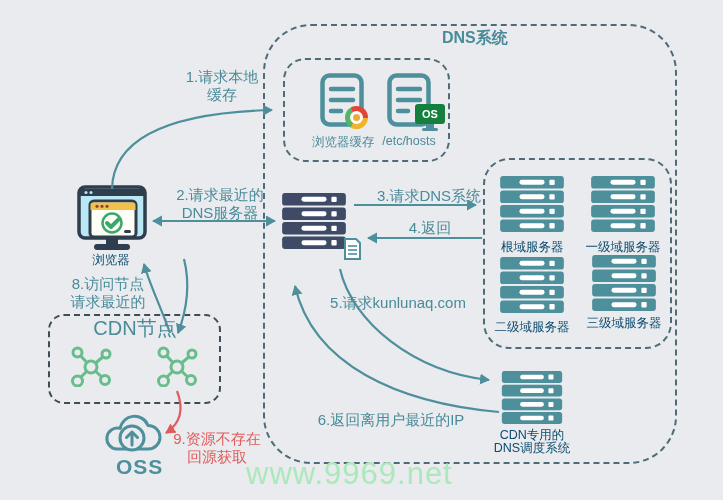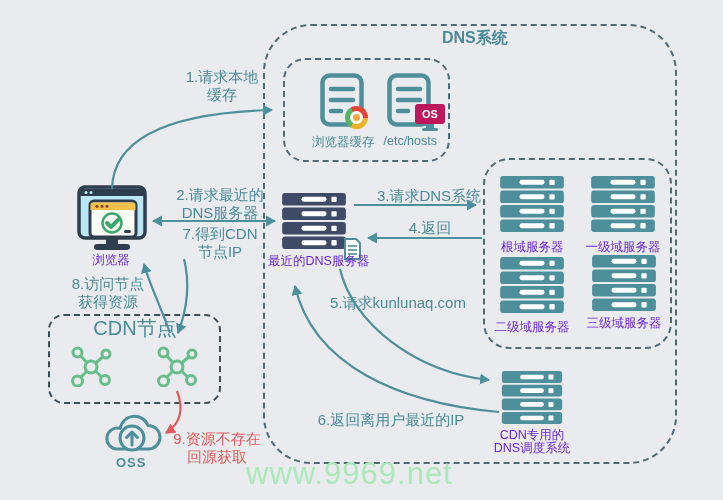--- a/index.html
+++ b/index.html
@@ -6,39 +6,39 @@
   body{font-family:"Liberation Sans","DejaVu Sans",sans-serif;background:#cfd3d6;}
   .stage{position:relative;width:723px;height:500px;background:#e9ebee;overflow:hidden;}
 
   .abs{position:absolute;}
   .dashed-box{position:absolute;border:2px dashed #4f6b77;}
   .dashed-box.dark{border-color:#3e4d56;}
 
   .step{position:absolute;color:#4a8b99;font-size:15px;font-weight:400;
         text-align:center;line-height:18px;white-space:nowrap;}
   .step.red{color:#e05c5c;}
-  .caption{position:absolute;font-size:12.5px;color:#6d28d9;text-align:center;
+  .caption{position:absolute;font-size:12.5px;color:#0c4a6e;text-align:center;
            white-space:nowrap;font-weight:500;}
-  .caption.teal{color:#4a8b99;text-align:right;}
+  .caption.teal{color:#4a8b99;}
   .title-text{position:absolute;color:#4a8b99;font-size:16px;font-weight:600;white-space:nowrap;}
 
   .server-icon{position:absolute;color:#4e8f9c;}
   .server-icon.navy{color:#3f4a66;}
   .doc-icon{position:absolute;color:#4e8f9c;}
   .node-icon{position:absolute;color:#67bd8b;}
 
   .chrome-logo{position:absolute;width:23px;height:23px;border-radius:50%;
     background:conic-gradient(from -30deg,#e44437 0 120deg,#f0b32c 0 240deg,#57b464 0 360deg);}
   .chrome-logo::before{content:"";position:absolute;left:5px;top:5px;width:13px;height:13px;
     border-radius:50%;background:#fff;}
   .chrome-logo::after{content:"";position:absolute;left:8px;top:8px;width:7px;height:7px;
     border-radius:50%;background:#f0a73c;}
 
   .os-badge{position:absolute;width:34px;height:30px;}
-  .os-badge .screen{position:absolute;left:2px;top:0;width:30px;height:20px;background:#be185d;
+  .os-badge .screen{position:absolute;left:2px;top:0;width:30px;height:20px;background:#15803d;
     border-radius:3px;color:#fff;font-size:11px;font-weight:bold;text-align:center;line-height:20px;}
   .os-badge .stand{position:absolute;left:13px;top:20px;width:8px;height:4px;background:#4e8f9b;}
   .os-badge .base{position:absolute;left:9px;top:24px;width:16px;height:3px;background:#4e8f9b;border-radius:2px;}
 
   .watermark{position:absolute;color:#abe9ba;font-size:31px;font-weight:400;letter-spacing:1px;white-space:nowrap;}
 
   svg.overlay{position:absolute;left:0;top:0;pointer-events:none;}
 </style>
 </head>
 <body>
@@ -132,21 +132,20 @@
 
   <svg class="server-icon navy" style="left:278px;top:193px;" width="72" height="56">
       <use href="#sym-server"></use>
     </svg>
   <svg class="abs" style="left:343px;top:237px;" width="19" height="24" viewBox="0 0 19 24">
     <path d="M2 2 h11 l4 4 v16 h-15 z" fill="#ffffff" stroke="#4e8f9c" stroke-width="2"></path>
     <line x1="5" y1="9" x2="14" y2="9" stroke="#4e8f9c" stroke-width="1.6"></line>
     <line x1="5" y1="13" x2="14" y2="13" stroke="#4e8f9c" stroke-width="1.6"></line>
     <line x1="5" y1="17" x2="14" y2="17" stroke="#4e8f9c" stroke-width="1.6"></line>
   </svg>
-  <div class="caption" style="left:268px;top:253px;width:100px;">最近的DNS服务器</div>
 
   <svg class="server-icon" style="left:500px;top:371px;" width="64" height="53">
       <use href="#sym-server"></use>
     </svg>
   <div class="caption" style="left:497px;top:427px;width:70px;">CDN专用的</div>
   <div class="caption" style="left:489px;top:440px;width:86px;">DNS调度系统</div>
 
   <svg class="abs" style="left:76px;top:184px;" width="72" height="70" viewBox="0 0 72 70">
     <rect x="30" y="52" width="12" height="9" fill="#2f3e4e"></rect>
     <rect x="18" y="60" width="36" height="6" rx="3" fill="#2f3e4e"></rect>
@@ -173,21 +172,21 @@
   <svg class="node-icon" style="left:155px;top:343px;" width="44" height="44">
       <use href="#sym-node"></use>
     </svg>
 
   <svg class="abs" style="left:102px;top:409px;" width="60" height="47" viewBox="0 0 60 47">
     <path d="M46.5 40 H15 a10.5 10.5 0 1 1 3.2 -20.6 A14.5 14.5 0 0 1 46 16.5 a9.8 9.8 0 0 1 0.5 23.5 Z" fill="#e9ebee" stroke="#4e8f9c" stroke-width="3" stroke-linejoin="round"></path>
     <circle cx="30" cy="29" r="12" fill="#e9ebee" stroke="#4e8f9c" stroke-width="3"></circle>
     <line x1="30" y1="36" x2="30" y2="24" stroke="#4e8f9c" stroke-width="3" stroke-linecap="round"></line>
     <path d="M24.5 28.5 l5.5 -5.5 l5.5 5.5" fill="none" stroke="#4e8f9c" stroke-width="3" stroke-linecap="round" stroke-linejoin="round"></path>
   </svg>
-  <div class="title-text" style="left:116px;top:455px;font-size:13px;letter-spacing:1px;color:#4e8f9c;">OSS</div>
+  <div class="title-text" style="left:116px;top:455px;font-size:21px;letter-spacing:1px;color:#4e8f9c;">OSS</div>
 
   <div class="step" style="left:160px;top:68px;width:124px;">
     <div>1.请求本地</div>
     <div>缓存</div>
   </div>
   <div class="step" style="left:155px;top:186px;width:130px;">
     <div>2.请求最近的</div>
     <div>DNS服务器</div>
   </div>
   <div class="step" style="left:374px;top:187px;width:110px;">
@@ -195,27 +194,23 @@
   </div>
   <div class="step" style="left:375px;top:219px;width:110px;">
     <div>4.返回</div>
   </div>
   <div class="step" style="left:330px;top:294px;width:136px;">
     <div>5.请求kunlunaq.com</div>
   </div>
   <div class="step" style="left:316px;top:411px;width:150px;">
     <div>6.返回离用户最近的IP</div>
   </div>
-  <div class="step" style="left:155px;top:225px;width:130px;">
-    <div>7.得到CDN</div>
-    <div>节点IP</div>
-  </div>
   <div class="step" style="left:60px;top:275px;width:96px;">
     <div>8.访问节点</div>
-    <div>获得资源</div>
+    <div>请求最近的</div>
   </div>
   <div class="step red" style="left:172px;top:430px;width:90px;">
     <div>9.资源不存在</div>
     <div>回源获取</div>
   </div>
 
   <div class="watermark" style="left:246px;top:456px;">www.9969.net</div>
 
   <svg class="overlay" width="723" height="500" viewBox="0 0 723 500">
     <defs>

